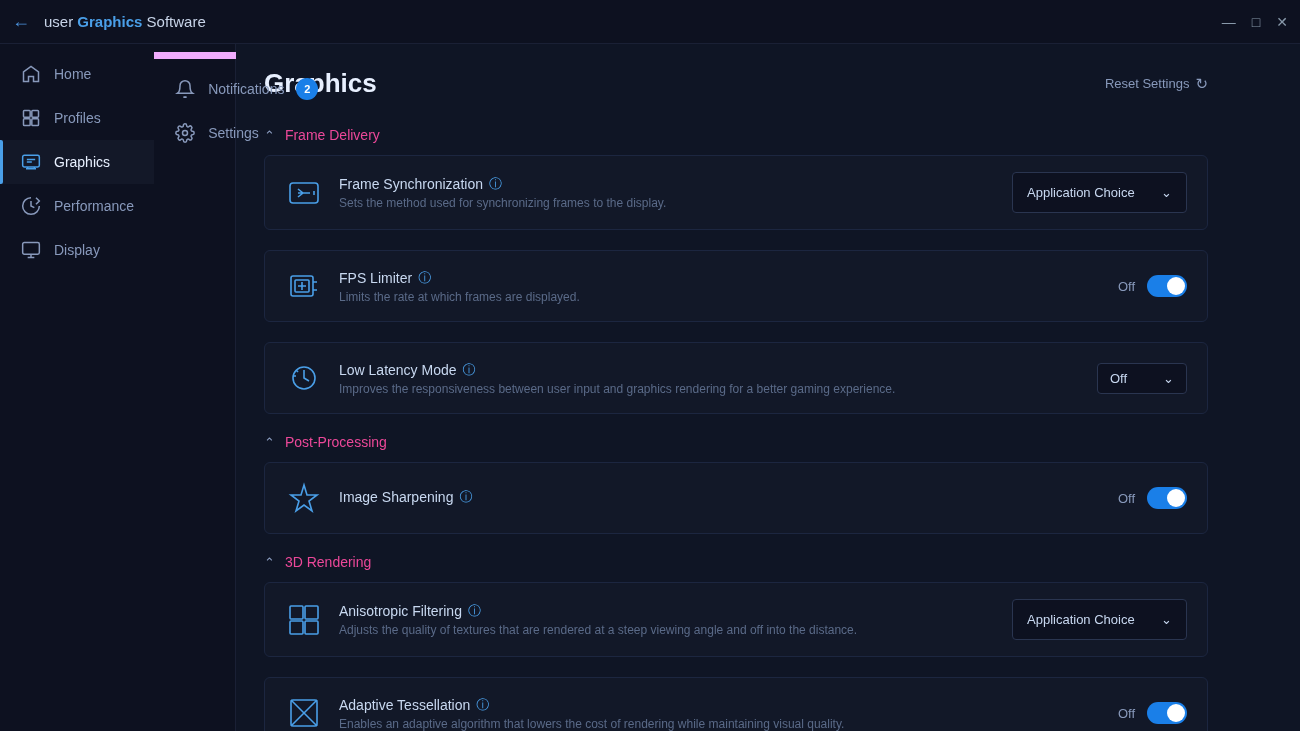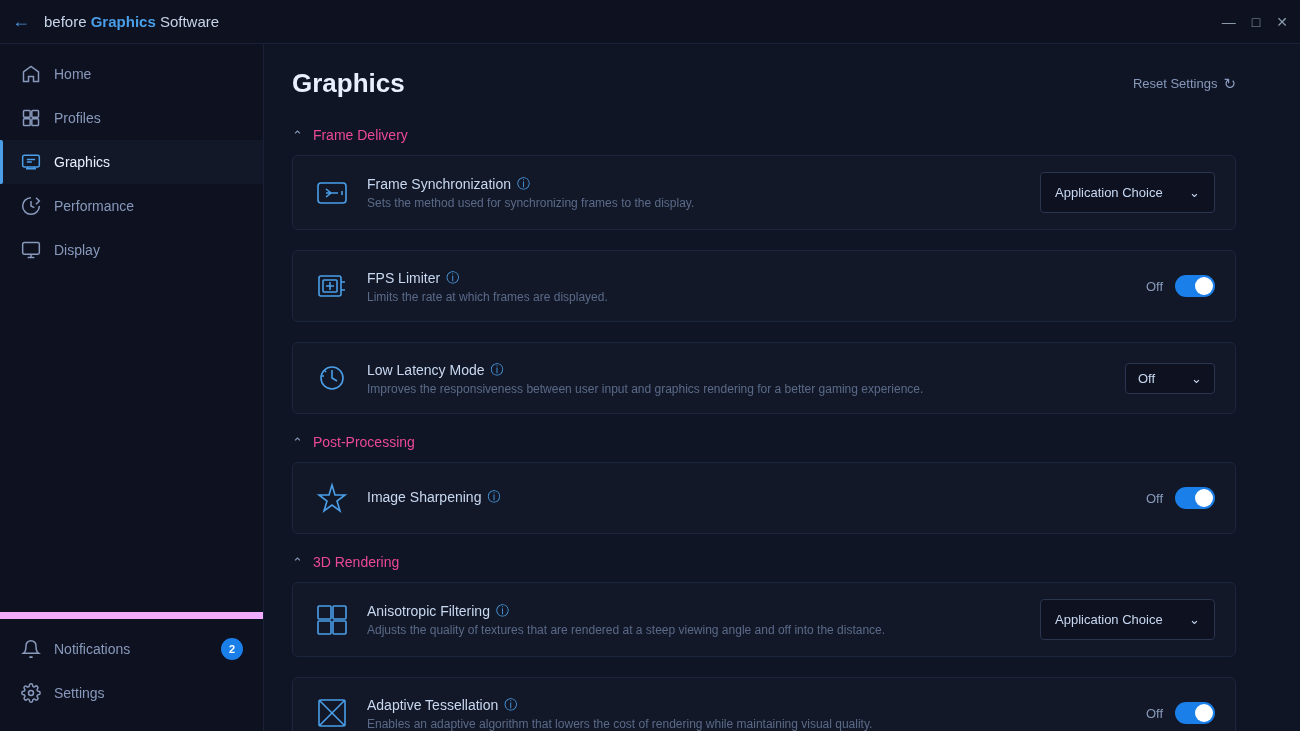--- a/index.html
+++ b/index.html
@@ -55,25 +55,25 @@
 
     
     .app-body {
       display: flex;
       flex: 1;
       overflow: hidden;
     }
 
     
     .sidebar {
-      width: 264px;
+      width: 236px;
       background: #0d1120;
       flex-shrink: 0;
       display: flex;
-      flex-direction: column;
+      flex-direction: row;
       padding: 8px 0;
       border-right: 1px solid #1a2035;
     }
     .sidebar-nav {
       flex: 1;
     }
     .sidebar-item {
       display: flex;
       align-items: center;
       padding: 11px 20px;
@@ -301,21 +301,21 @@
     .section-separator {
       margin: 20px 0 12px 0;
     }
   </style>
 </head>
 <body>
 
 <div class="titlebar">
   <span class="titlebar-back">←</span>
   <span class="titlebar-logo">
-    <span class="intel">before </span><span class="graphics">Graphics</span><span> Software</span>
+    <span class="intel">user </span><span class="graphics">Graphics</span><span> Software</span>
   </span>
   <div class="titlebar-controls">
     <span>—</span>
     <span>□</span>
     <span>✕</span>
   </div>
 </div>
 
 <div class="app-body">
 

